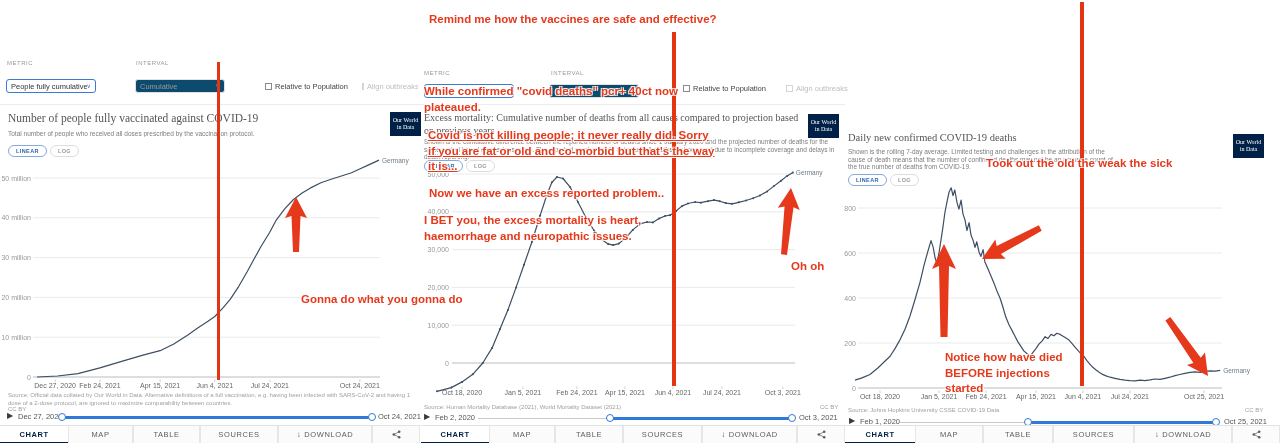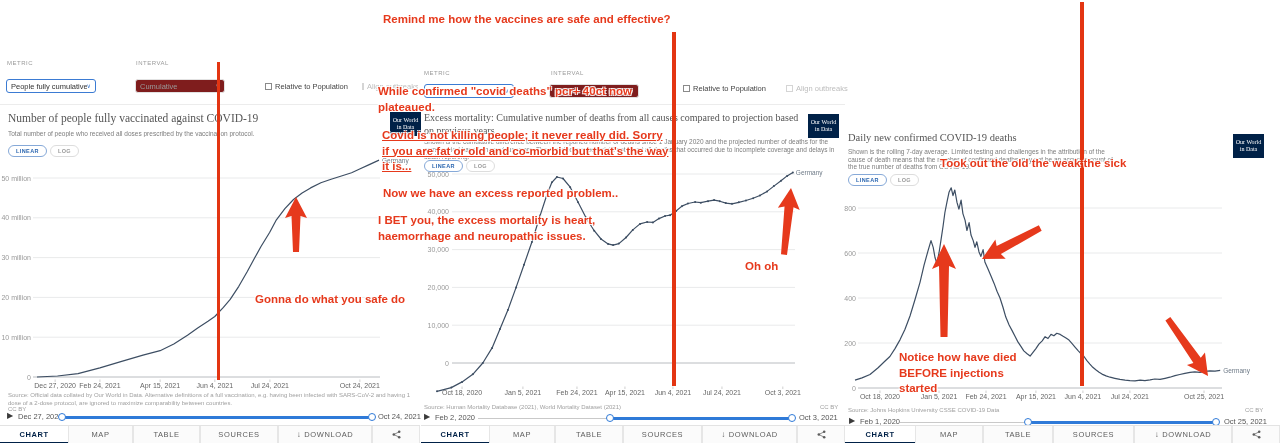--- a/index.html
+++ b/index.html
@@ -1,25 +1,25 @@
 <!DOCTYPE html>
 <html><head>
 <meta charset="utf-8">
 <style>
   html,body{margin:0;padding:0;background:#fff;}
   #page{position:relative;width:1280px;height:443px;background:#fff;overflow:hidden;
         font-family:"Liberation Sans",sans-serif;}
   .abs{position:absolute;white-space:nowrap;}
-  .pre{white-space:pre-line;}
+  .pre{white-space:pre-line;margin-left:46px;}
   
   .ctrl-label{font-size:6px;letter-spacing:.5px;color:#9a9a9a;text-transform:uppercase;}
   .dropdown{height:14px;border-radius:3px;display:flex;align-items:center;
             justify-content:space-between;padding:0 4px;font-size:7.5px;color:#333;box-sizing:border-box;}
   .dd-blue{border:1px solid #3b7bd3;background:#fff;}
-  .dd-gray{border:1px solid #e2e2e2;background:#7f1d1d;color:#999;}
+  .dd-gray{border:1px solid #e2e2e2;background:#0c4a6e;color:#999;}
   .chev{font-size:6px;line-height:6px;}
   .chk{display:flex;align-items:center;gap:3px;font-size:7.5px;color:#444;text-align:center;}
   .chk .box{width:7px;height:7px;border:1px solid #8a8a8a;background:#fff;box-sizing:border-box;}
   .chk.dim{color:#bdbdbd;} .chk.dim .box{border-color:#d5d5d5;}
   .divider{position:absolute;height:1px;background:#ececec;}
   .chart-title{font-family:"Liberation Serif",serif;color:#555;}
   .chart-sub{font-size:6.5px;color:#7d7d7d;}
   .pill{display:inline-block;border-radius:8px;font-size:5.5px;font-weight:bold;
         letter-spacing:.4px;padding:2px 7px;}
   .pill.on{border:1px solid #86a9d8;color:#2b66b0;background:#fff;}
@@ -368,20 +368,20 @@
 
   <div class="note pre" style="left:383px;top:12px;">Remind me how the vaccines are safe and effective?</div>
   <div class="note pre" style="left:378px;top:84px;">While confirmed "covid deaths" pcr+ 40ct now
 plateaued.</div>
   <div class="note pre" style="left:382px;top:128px;text-decoration:underline;">Covid is not killing people; it never really did. Sorry
 if you are fat or old and co-morbid but that's the way
 it is...</div>
   <div class="note pre" style="left:383px;top:186px;">Now we have an excess reported problem..</div>
   <div class="note pre" style="left:378px;top:213px;">I BET you, the excess mortality is heart,
 haemorrhage and neuropathic issues.</div>
-  <div class="note pre" style="left:255px;top:292px;">Gonna do what you safe do</div>
+  <div class="note pre" style="left:255px;top:292px;">Gonna do what you gonna do</div>
   <div class="note pre" style="left:745px;top:259px;">Oh oh</div>
   <div class="note pre" style="left:940px;top:156px;">Took out the old the weak the sick</div>
   <div class="note pre" style="left:899px;top:350px;">Notice how have died
 BEFORE injections
 started</div>
 
 </div>
 
 </body></html>

